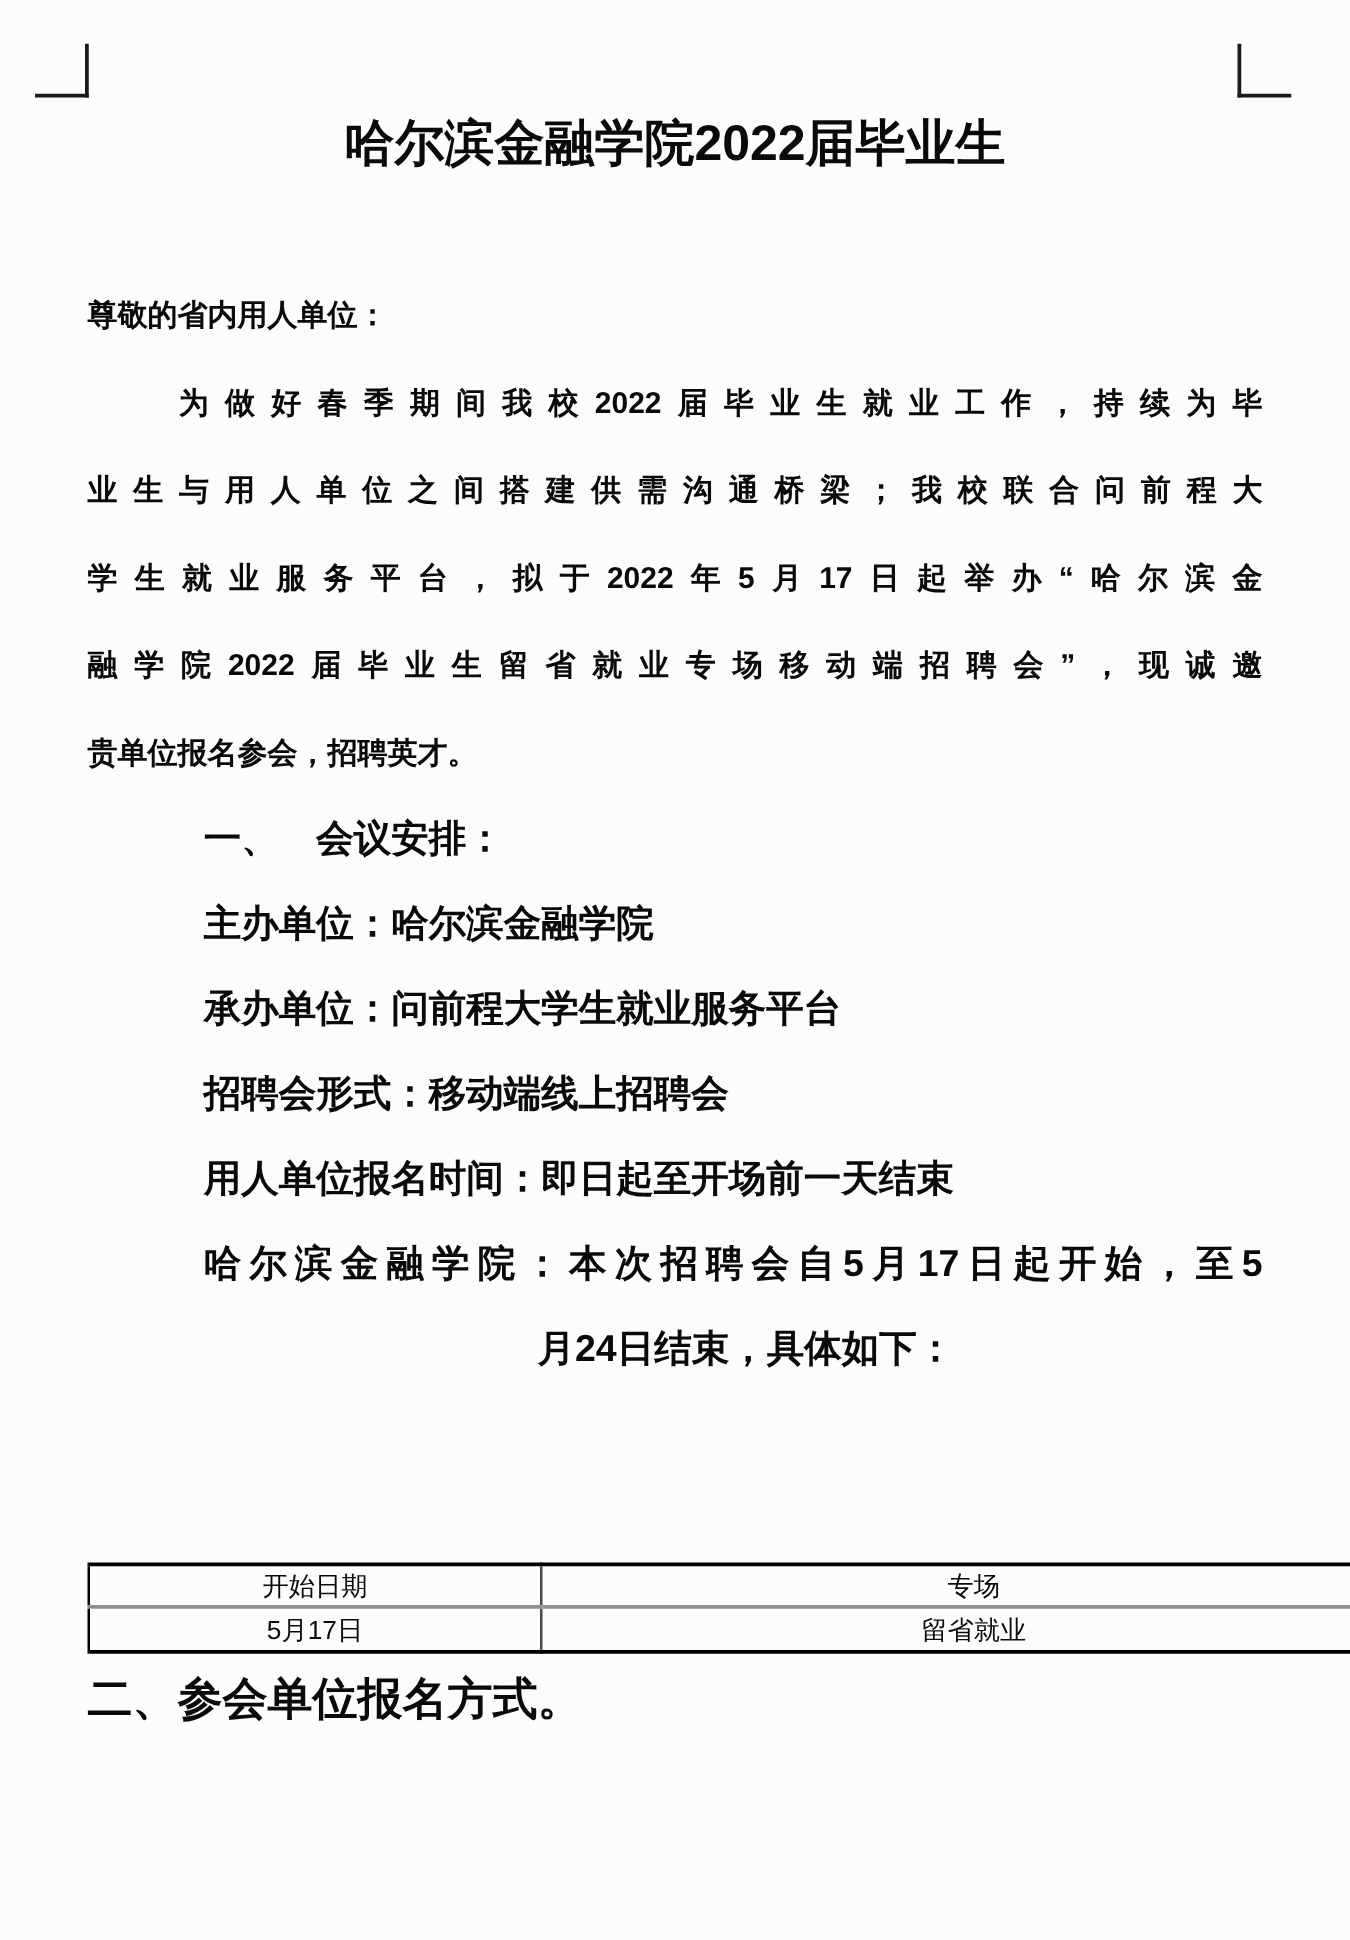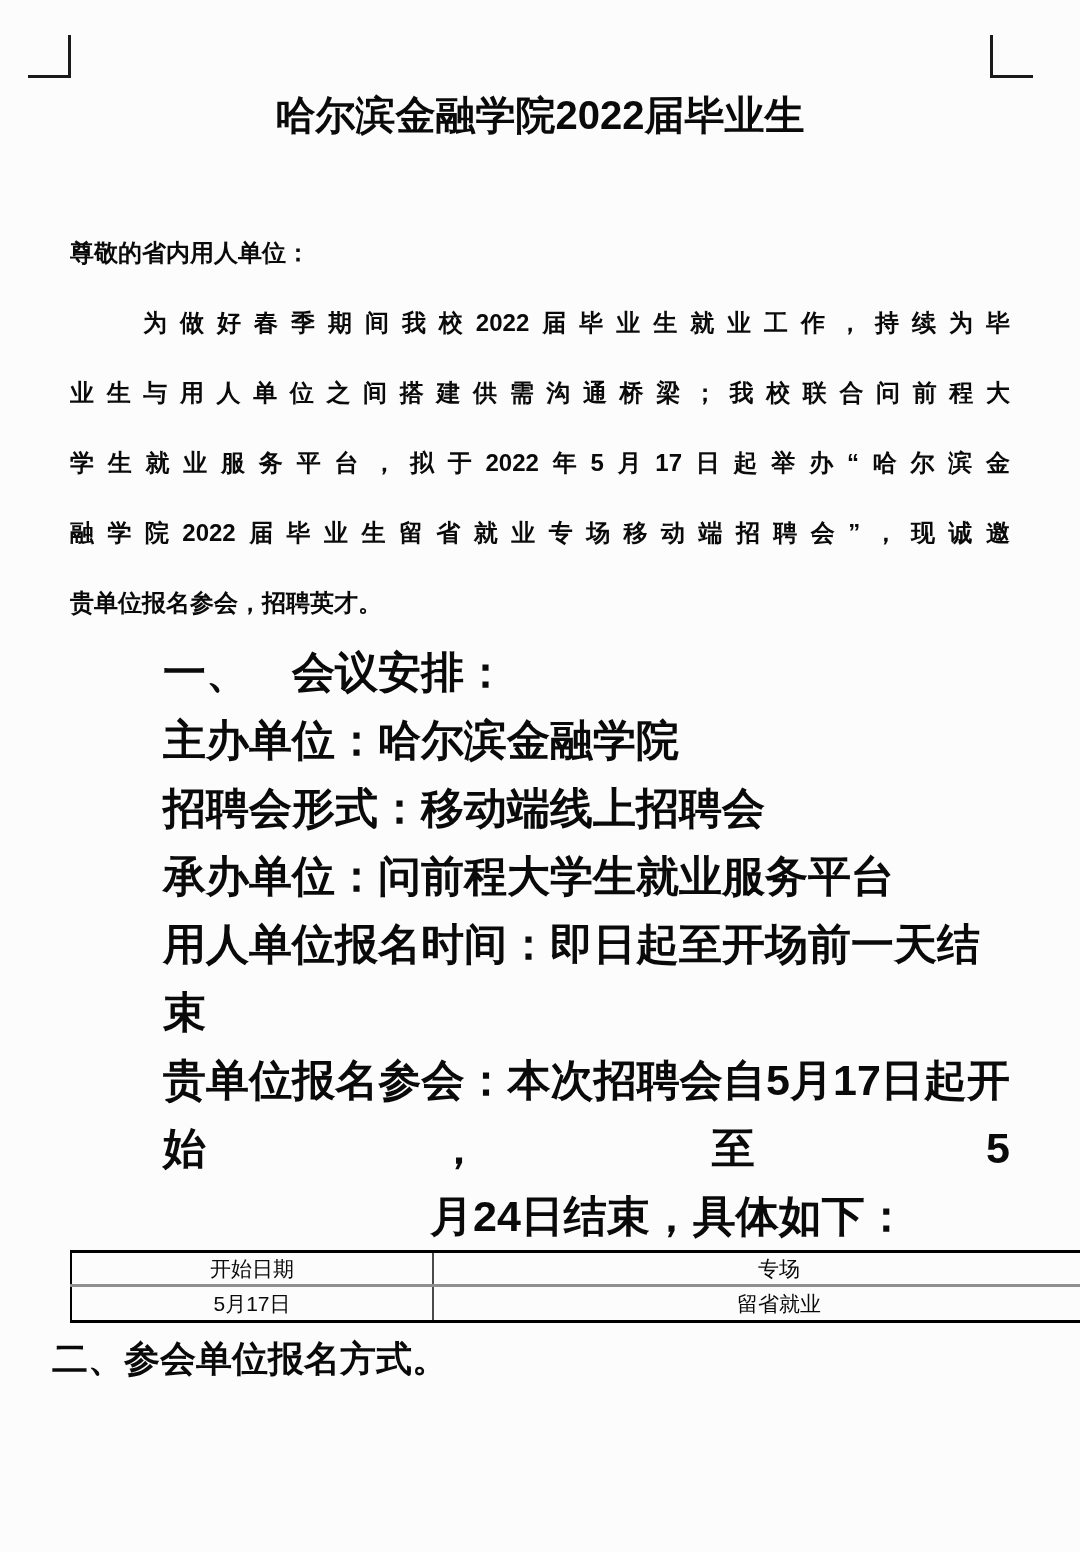--- a/index.html
+++ b/index.html
@@ -48,21 +48,21 @@
     font-size: 24px;
     line-height: 70px;
     font-weight: 700;
   }
   .p-indent { text-indent: 73px; }
   .full {
     text-align: justify;
     text-align-last: justify;
   }
   .sec-line {
-    font-size: 43px;
+    font-size: 30px;
     line-height: 68px;
     font-weight: 700;
     margin-left: 93px;
   }
   .sec-cont { margin-left: 360px; }
   
   .doc-table {
     position: absolute;
     left: 70px; top: 1250px;
     width: 1054px;
@@ -79,21 +79,21 @@
     font-weight: 400;
     font-size: 21px;
     white-space: nowrap;
   }
   .doc-table th { height: 31px; border-bottom: 3px solid #8f8f8f; }
   .doc-table td { height: 33px; margin-top: 44px; }
   .col-date { width: 360px; }
   .cell-divider { border-right: 2px solid #4a4a4a; }
   .footer-line {
     position: absolute;
-    left: 52px; top: 1324px;
+    left: 70px; top: 1324px;
     font-size: 36px;
     line-height: 70px;
     font-weight: 700;
     white-space: nowrap;
   }
 </style>
 </head>
 <body>
 
 <div class="page">
@@ -114,24 +114,24 @@
       <div class="body-line full">业生与用人单位之间搭建供需沟通桥梁；我校联合问前程大</div>
       <div class="body-line full">学生就业服务平台，拟于2022年5月17日起举办“哈尔滨金</div>
       <div class="body-line full">融学院2022届毕业生留省就业专场移动端招聘会”，现诚邀</div>
       <div class="body-line">贵单位报名参会，招聘英才。</div>
     </div>
 
     <div class="sec-line">一、　会议安排：</div>
 
     <div>
       <div class="sec-line">主办单位：哈尔滨金融学院</div>
+      <div class="sec-line">承办单位：问前程大学生就业服务平台</div>
       <div class="sec-line">招聘会形式：移动端线上招聘会</div>
-      <div class="sec-line">承办单位：问前程大学生就业服务平台</div>
       <div class="sec-line">用人单位报名时间：即日起至开场前一天结束</div>
-      <div class="sec-line full">贵单位报名参会：本次招聘会自5月17日起开始，至5</div>
+      <div class="sec-line full">哈尔滨金融学院：本次招聘会自5月17日起开始，至5</div>
       <div class="sec-line sec-cont">月24日结束，具体如下：</div>
     </div>
 
   </div>
 
   <table class="doc-table">
     <thead>
       <tr>
         <th class="col-date cell-divider">开始日期</th>
         <th>专场</th>

